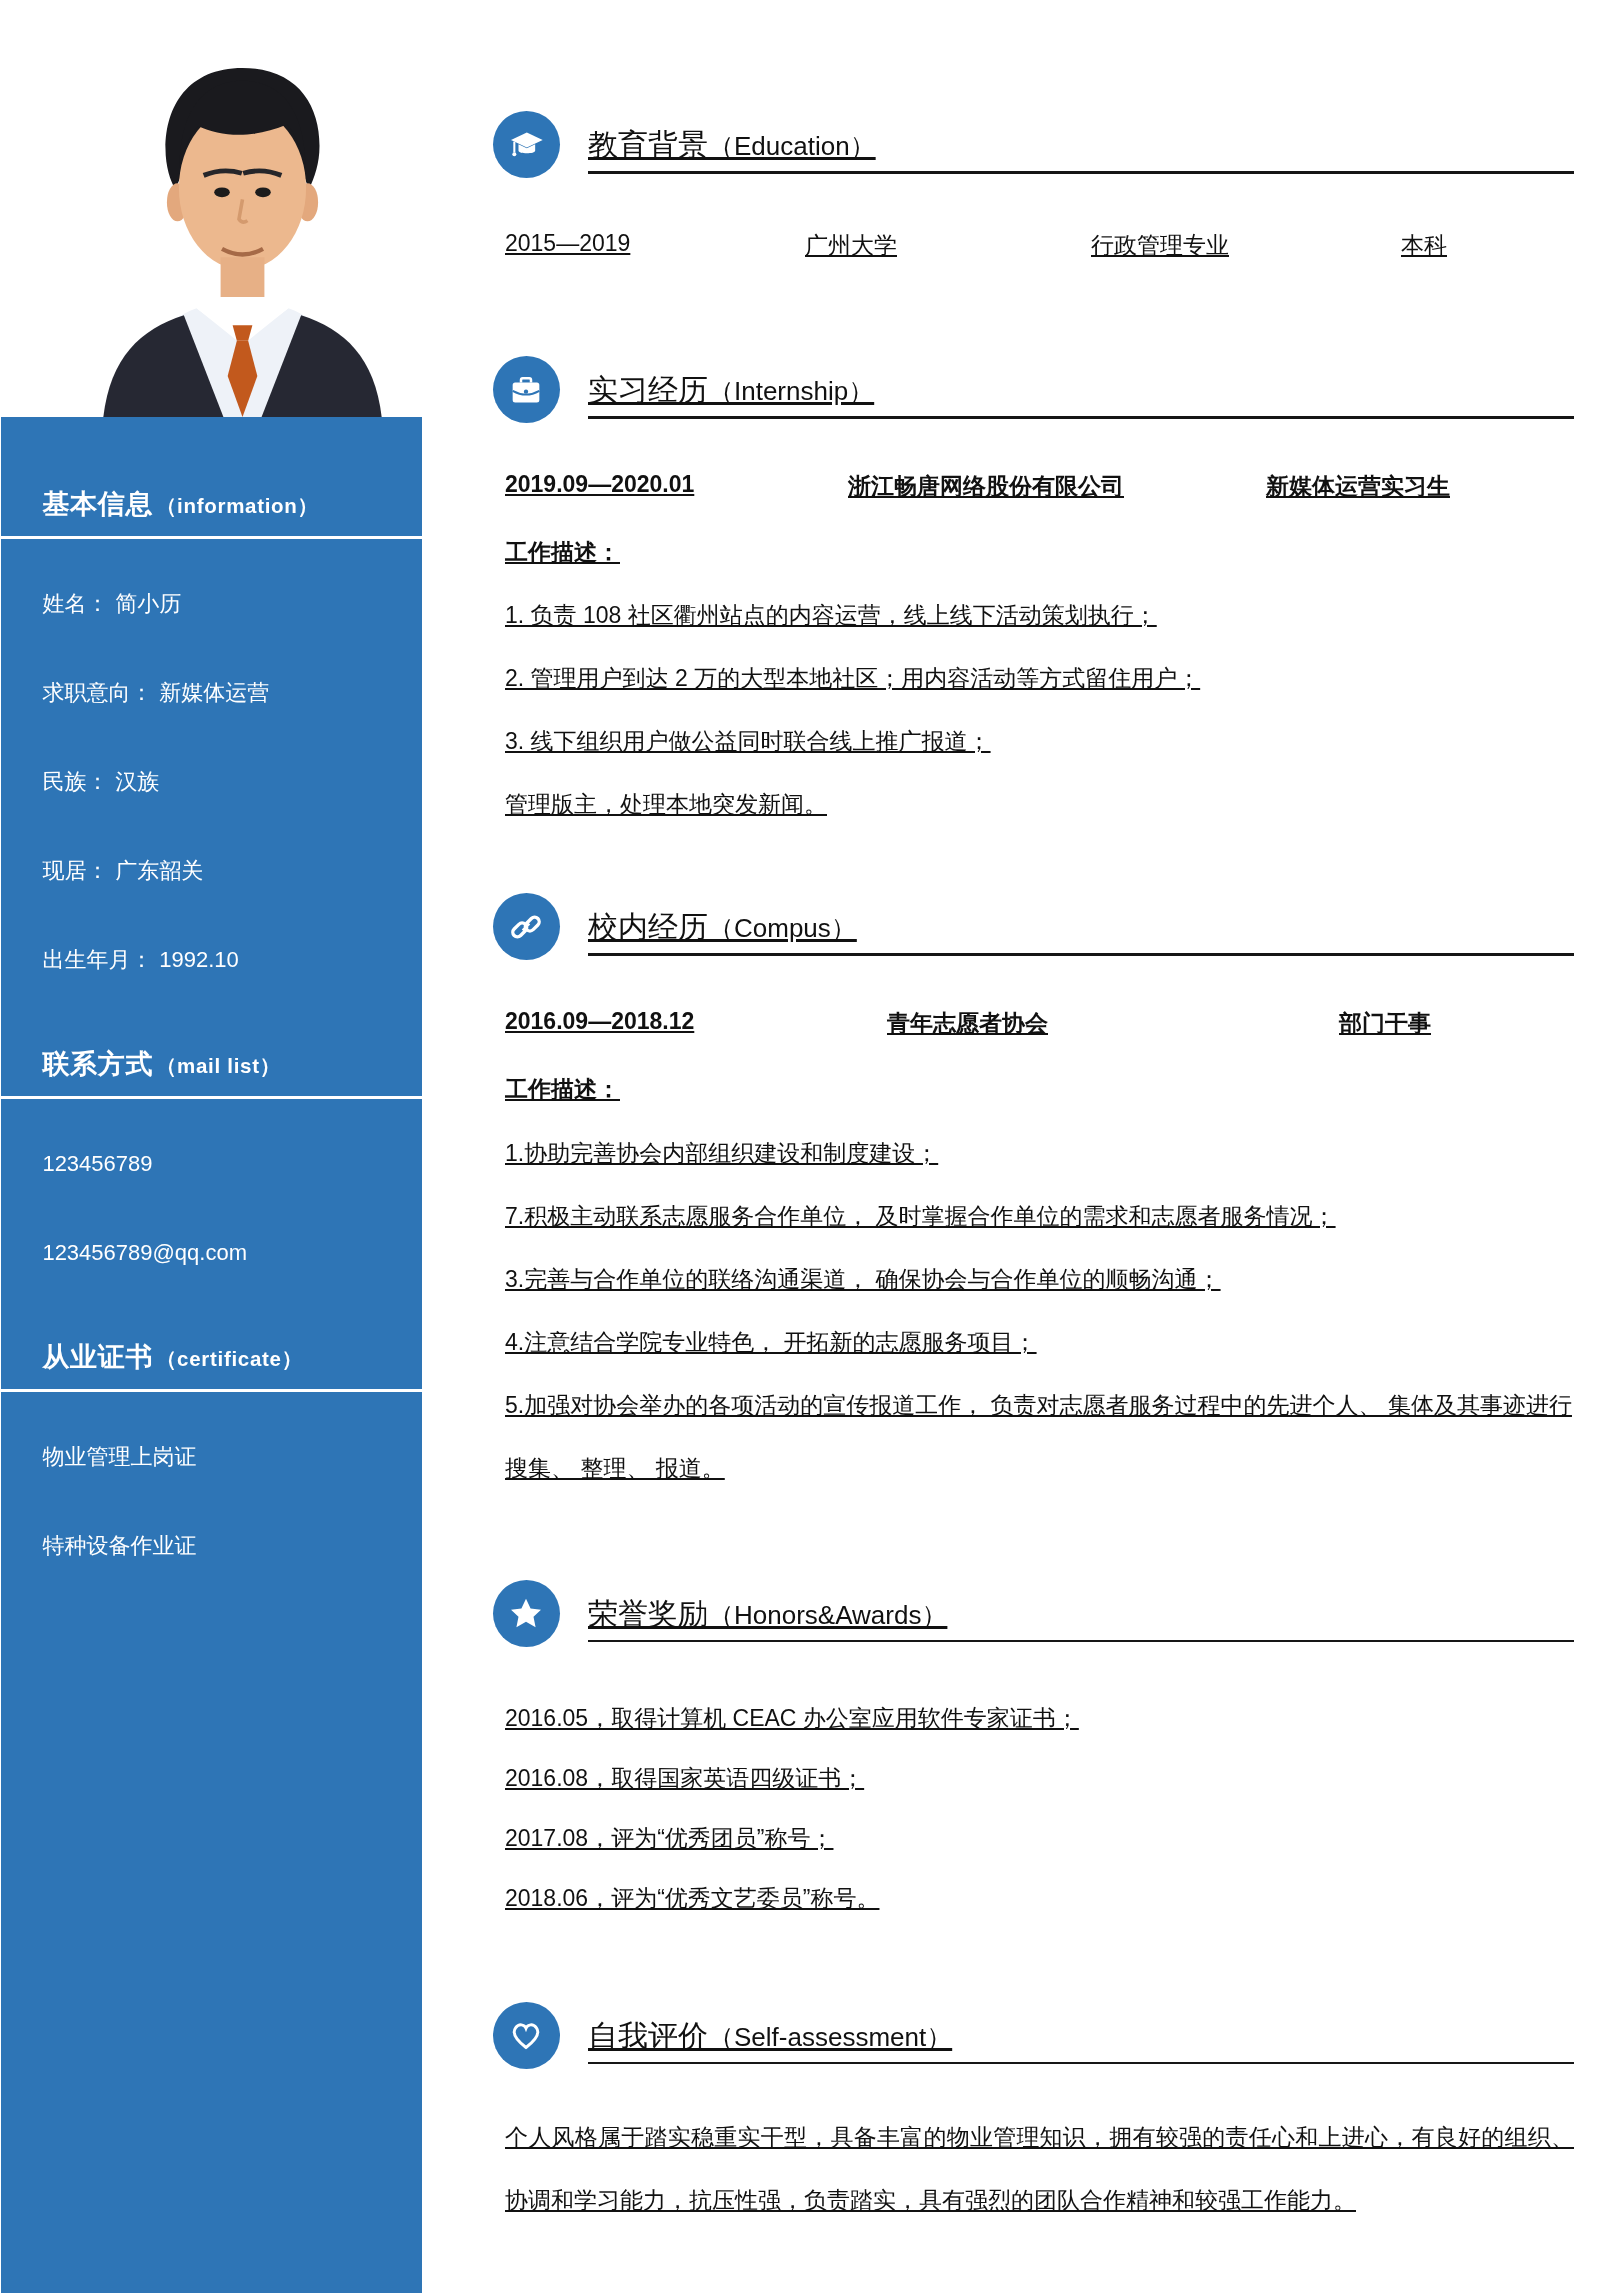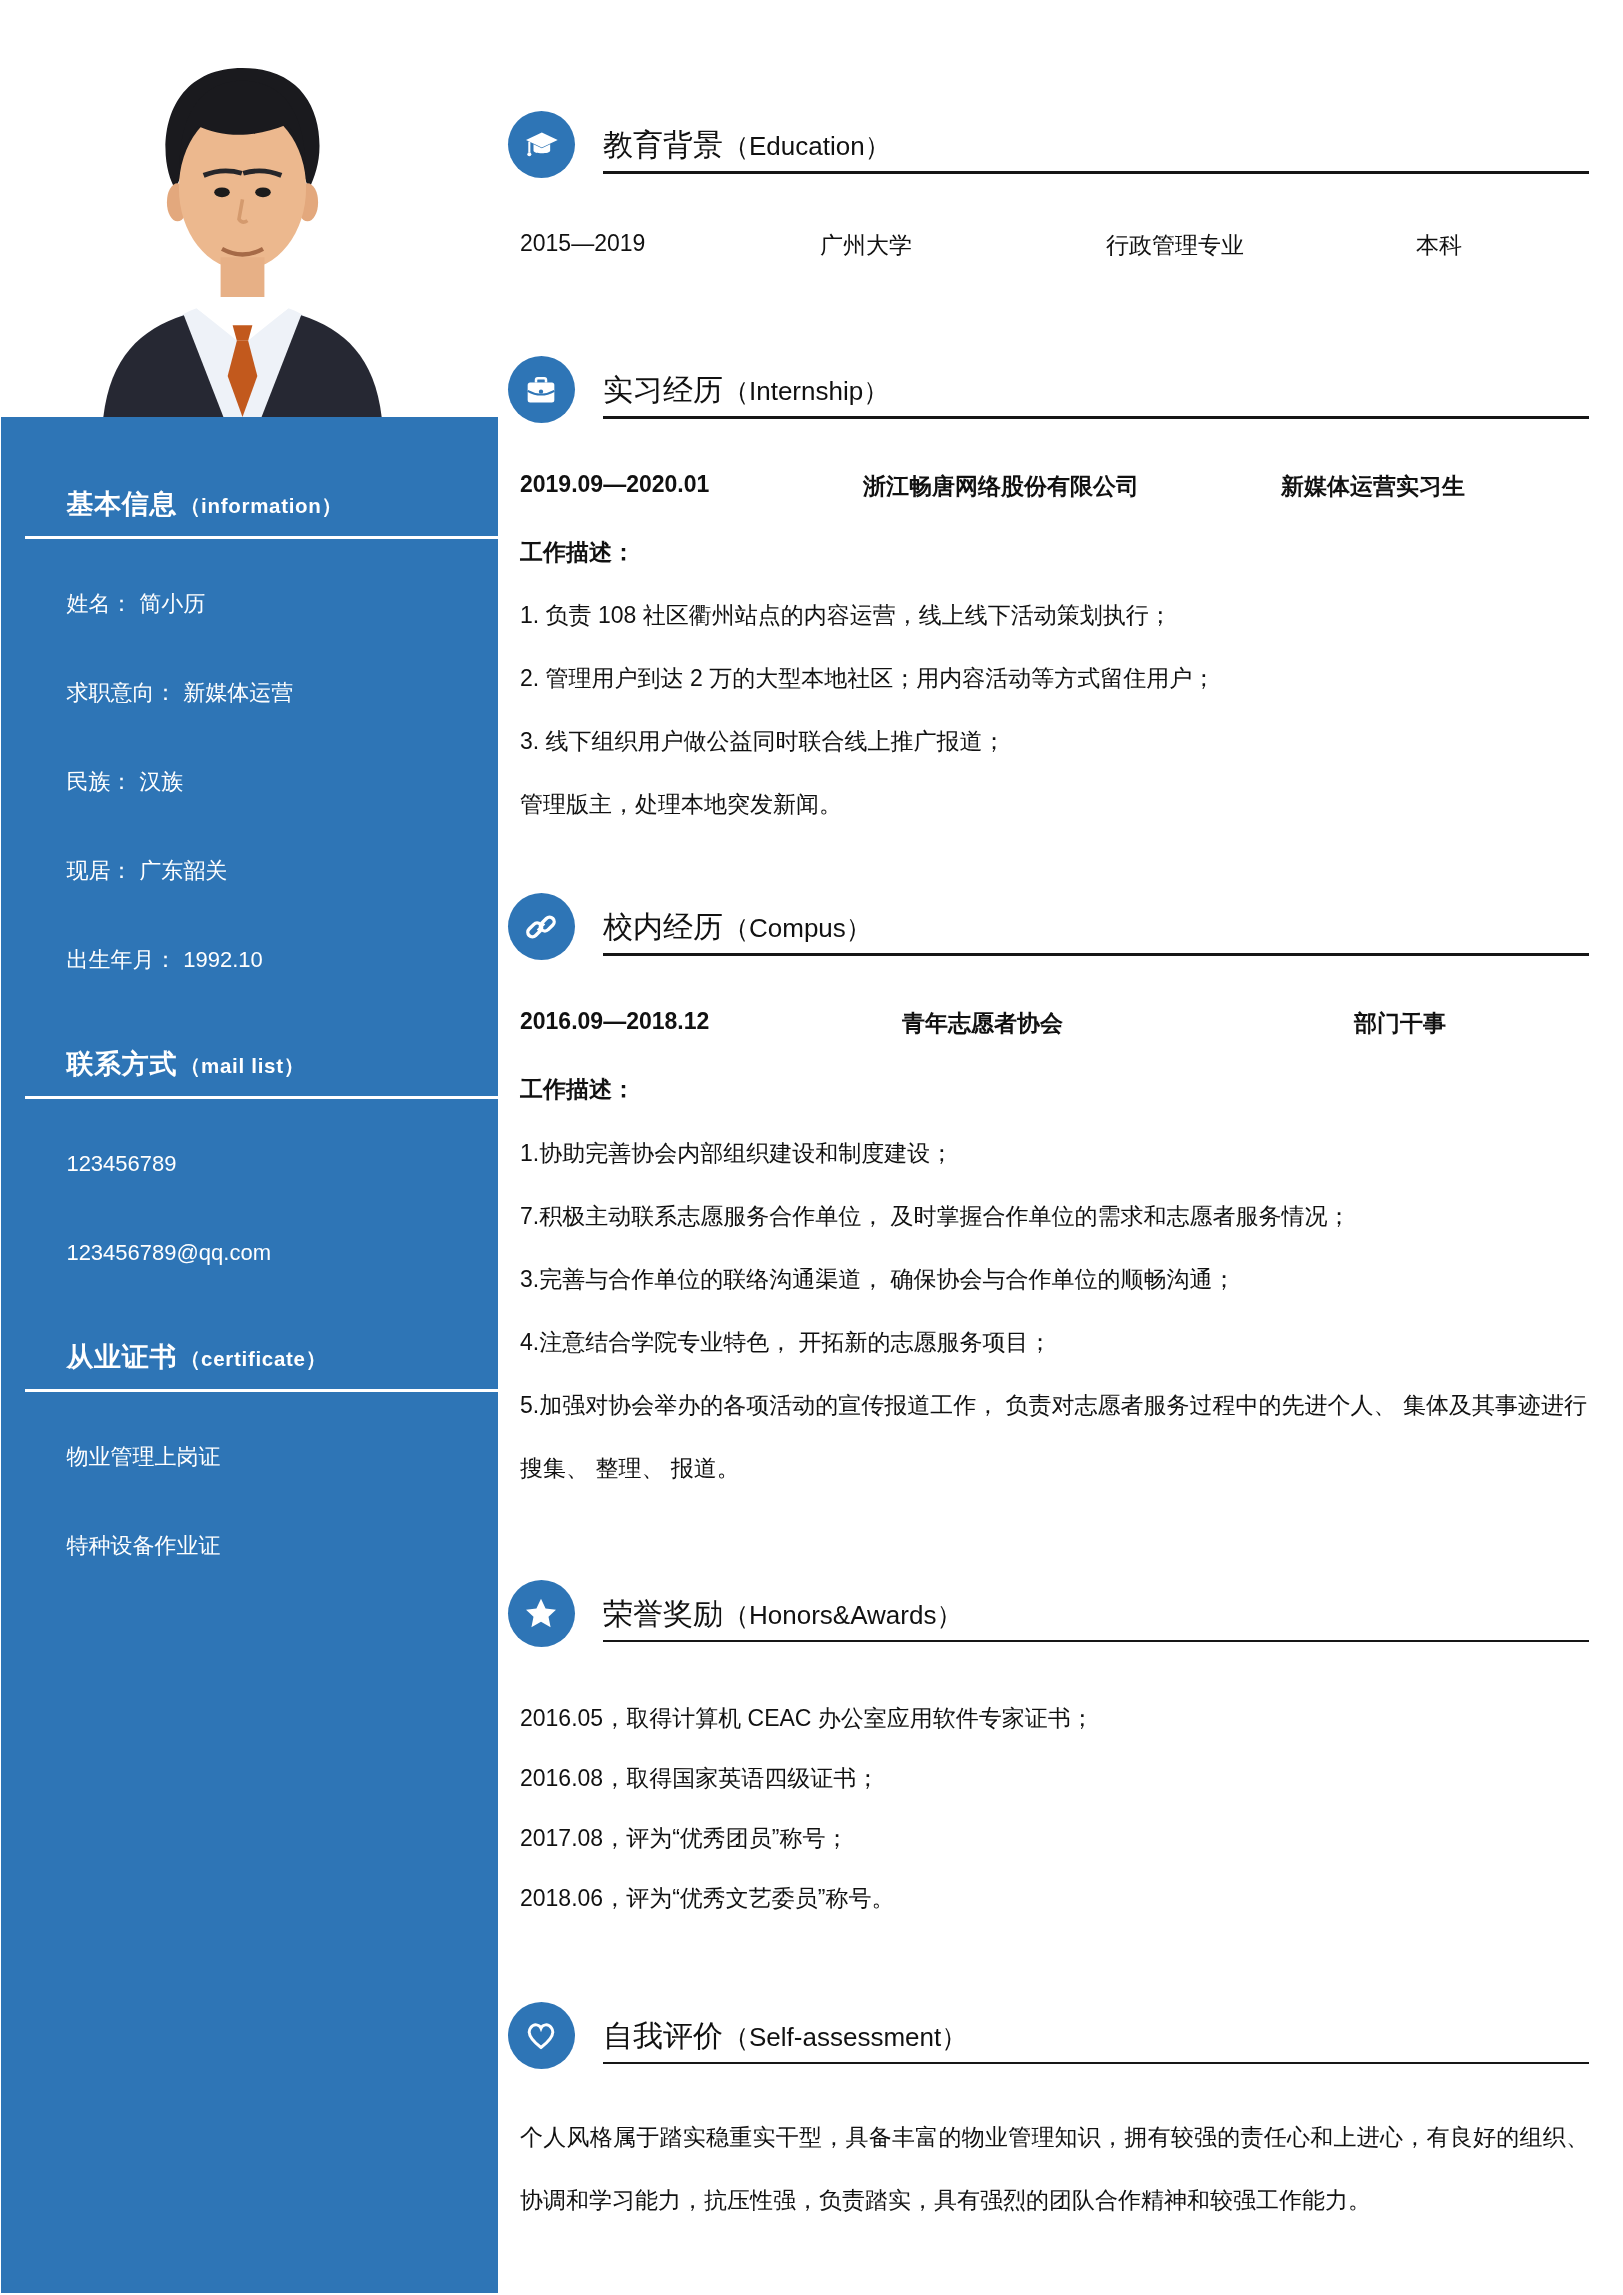--- a/index.html
+++ b/index.html
@@ -3,36 +3,36 @@
 <meta charset="utf-8">
 <style>
   html,body{margin:0;padding:0;}
   body{
     width:1623px;height:2295px;position:relative;overflow:hidden;
     background:#ffffff;color:#111111;
     font-family:"Liberation Sans","DejaVu Sans",sans-serif;
   }
   
   .sidebar{
-    position:absolute;left:1.4px;top:417px;width:473px;height:1876px;
-    background:#2e75b6;color:#ffffff;padding-left:24px;
+    position:absolute;left:1.4px;top:417px;width:421px;height:1876px;
+    background:#2e75b6;color:#ffffff;
   }
   .side-pad{padding-left:41px;padding-right:23px;}
   .side-title{margin:0;font-size:27px;font-weight:bold;line-height:38px;letter-spacing:0.7px;}
   .side-title .en{font-size:20.5px;font-weight:bold;margin-left:2.7px;}
   .pt1{padding-top:68px;} .pt2{padding-top:41px;} .pt3{padding-top:41px;}
   .side-rule{height:2.7px;background:#ffffff;margin-top:11px;}
   .side-list{list-style:none;margin:20.5px 0 0 0;padding:0 23px 0 41px;font-size:22px;}
   .side-list li{height:89px;display:flex;align-items:center;}
   .side-list .v{margin-left:6.8px;}
   
   .photo{position:absolute;left:72px;top:27px;width:341px;height:390px;}
   .photo svg{width:100%;height:100%;display:block;}
   
-  .content{position:absolute;left:520px;top:0;width:1069px;}
+  .content{position:absolute;left:505px;top:0;width:1069px;text-decoration:underline;}
   .sec-head{position:relative;height:67px;}
   .sec-icon{
     position:absolute;left:-12.3px;top:0;width:67px;height:67px;border-radius:50%;
     background:#2e75b6;display:flex;align-items:center;justify-content:center;
   }
   .sec-icon svg{width:40px;height:40px;}
   .sec-title{margin:0 0 0 83px;font-size:30px;font-weight:500;line-height:67px;white-space:nowrap;}
   .sec-title .en{font-size:26px;font-weight:400;}
   .sec-rule{position:absolute;left:83px;right:0;top:60px;height:2.7px;background:#161616;}
   #education{margin-top:111px;}

